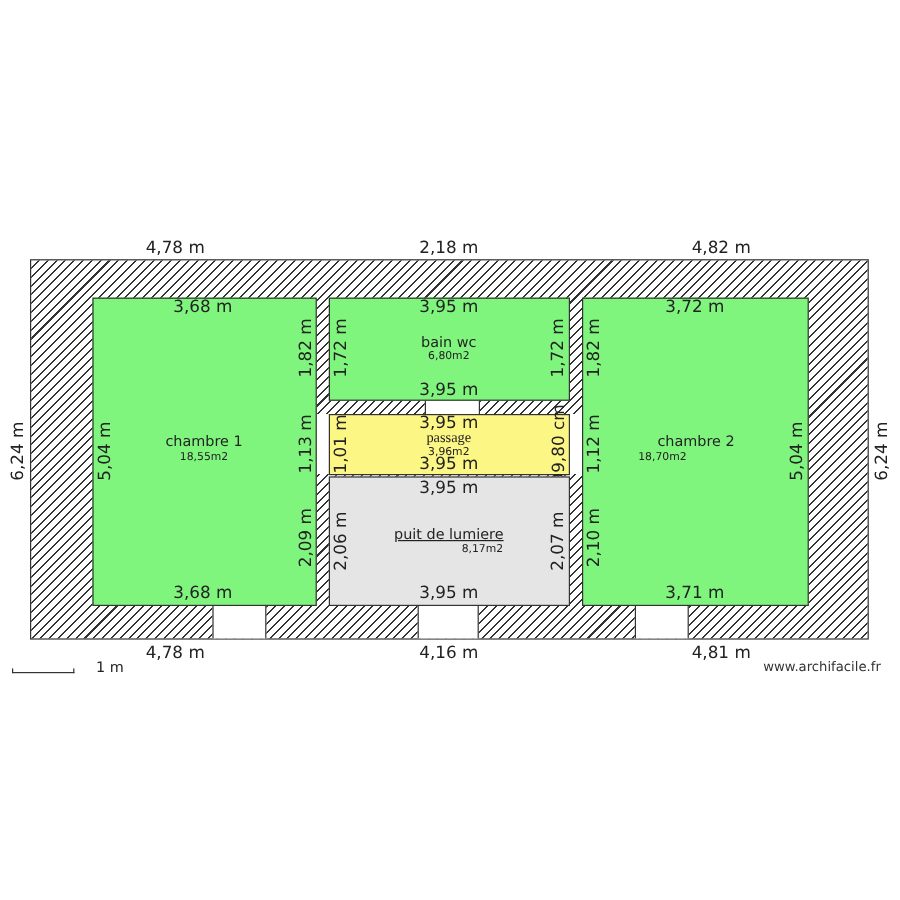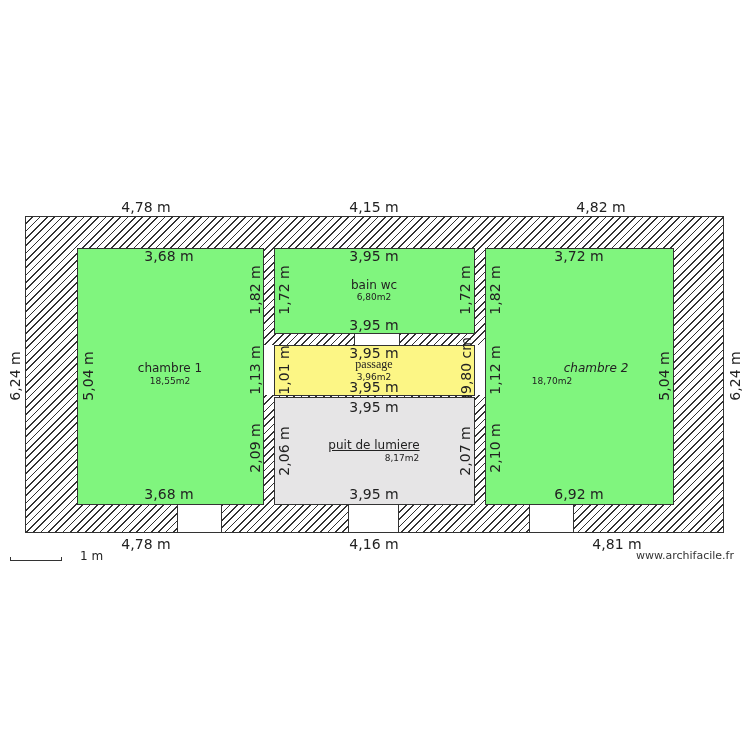--- a/index.html
+++ b/index.html
@@ -23,25 +23,25 @@
     border-left:1px solid #333; border-right:1px solid #333; border-bottom:1px solid #333; box-sizing:border-box; }
   .scale-label { position:absolute; left:80px; top:549px; font-size:12px; }
   .watermark { position:absolute; left:636px; top:549px; font-size:11px; color:#333; }
 </style>
 </head>
 <body>
 
 <div class="plan">
 
   <div class="dim c" style="left:146px; top:199px;">4,78 m</div>
-  <div class="dim c" style="left:374px; top:199px;">4,15 m</div>
+  <div class="dim c" style="left:374px; top:199px;">2,18 m</div>
   <div class="dim c" style="left:601px; top:199px;">4,82 m</div>
   <div class="dim c" style="left:146px; top:536px;">4,78 m</div>
   <div class="dim c" style="left:374px; top:536px;">4,16 m</div>
-  <div class="dim c" style="left:601px; top:536px;margin-left:16px;">4,81 m</div>
+  <div class="dim c" style="left:601px; top:536px;">4,81 m</div>
   <div class="dim v" style="left:15px; top:376px;">6,24 m</div>
   <div class="dim v" style="left:735px; top:376px;">6,24 m</div>
 
   <div class="outer-wall"></div>
 
   <div class="gap" style="left:177px; top:504px; width:45px; height:28px; border-left:1px solid #333; border-right:1px solid #333;"></div>
   <div class="gap" style="left:348px; top:504px; width:51px; height:28px; border-left:1px solid #333; border-right:1px solid #333;"></div>
   <div class="gap" style="left:529px; top:504px; width:45px; height:28px; border-left:1px solid #333; border-right:1px solid #333;"></div>
 
   <div class="gap" style="left:262px; top:345px; width:13px; height:50px;"></div>
@@ -77,24 +77,24 @@
   <div class="room grey" style="left:274px; top:397px; width:201px; height:108px;"></div>
   <div class="dim c" style="left:374px; top:399px;">3,95 m</div>
   <div class="dim c" style="left:374px; top:486px;">3,95 m</div>
   <div class="dim v" style="left:284px; top:451px;">2,06 m</div>
   <div class="dim v" style="left:465px; top:451px;">2,07 m</div>
   <div class="rname" style="left:374px; top:439px;text-decoration:underline;">puit de lumiere</div>
   <div class="rarea" style="left:374px; top:453px;margin-left:28px;">8,17m2</div>
 
   <div class="room green" style="left:485px; top:248px; width:189px; height:257px;"></div>
   <div class="dim c" style="left:579px; top:248px;">3,72 m</div>
-  <div class="dim c" style="left:579px; top:486px;">6,92 m</div>
+  <div class="dim c" style="left:579px; top:486px;">3,71 m</div>
   <div class="dim v" style="left:664px; top:376px;">5,04 m</div>
   <div class="dim v" style="left:495px; top:290px;">1,82 m</div>
   <div class="dim v" style="left:495px; top:370px;">1,12 m</div>
   <div class="dim v" style="left:495px; top:448px;">2,10 m</div>
-  <div class="rname" style="left:596px; top:362px;font-style:italic;">chambre 2</div>
+  <div class="rname" style="left:580px; top:362px;">chambre 2</div>
   <div class="rarea" style="left:552px; top:376px;">18,70m2</div>
 
   <div class="scale-line"></div>
   <div class="scale-label">1 m</div>
   <div class="watermark">www.archifacile.fr</div>
 </div>
 
 </body></html>

